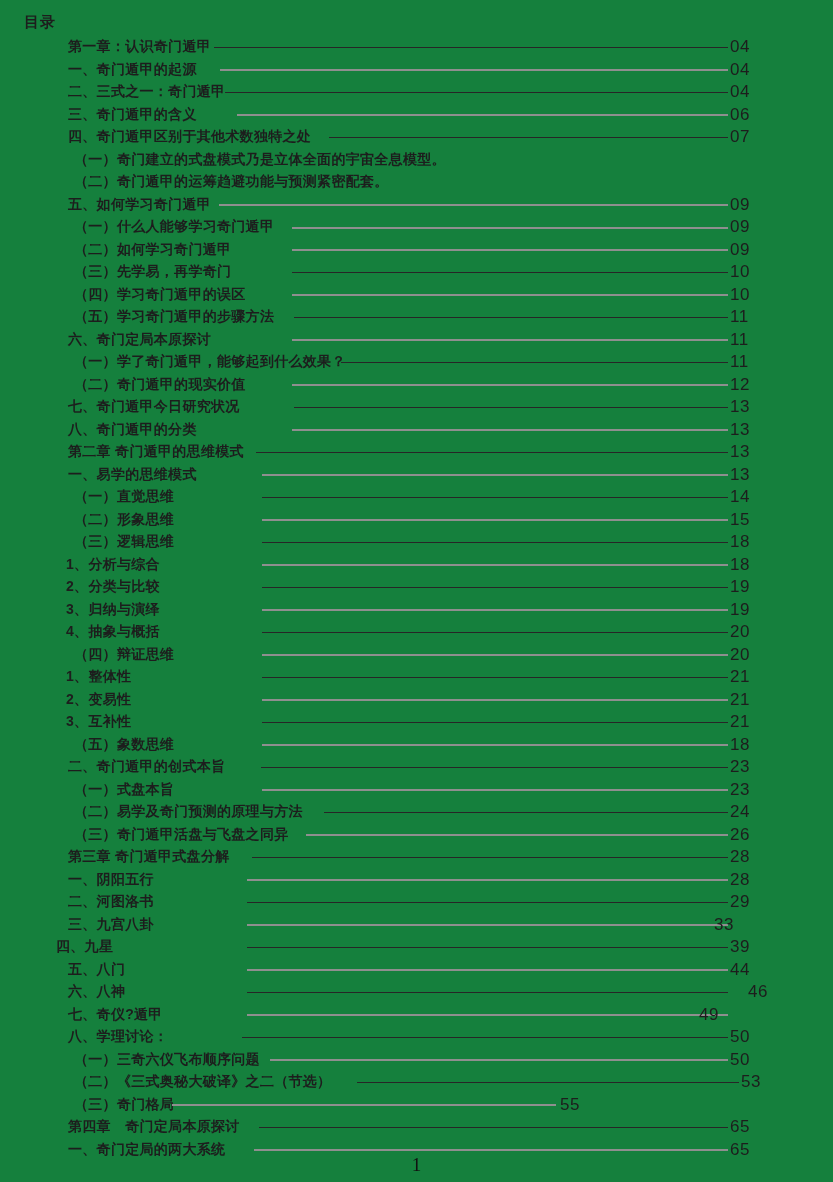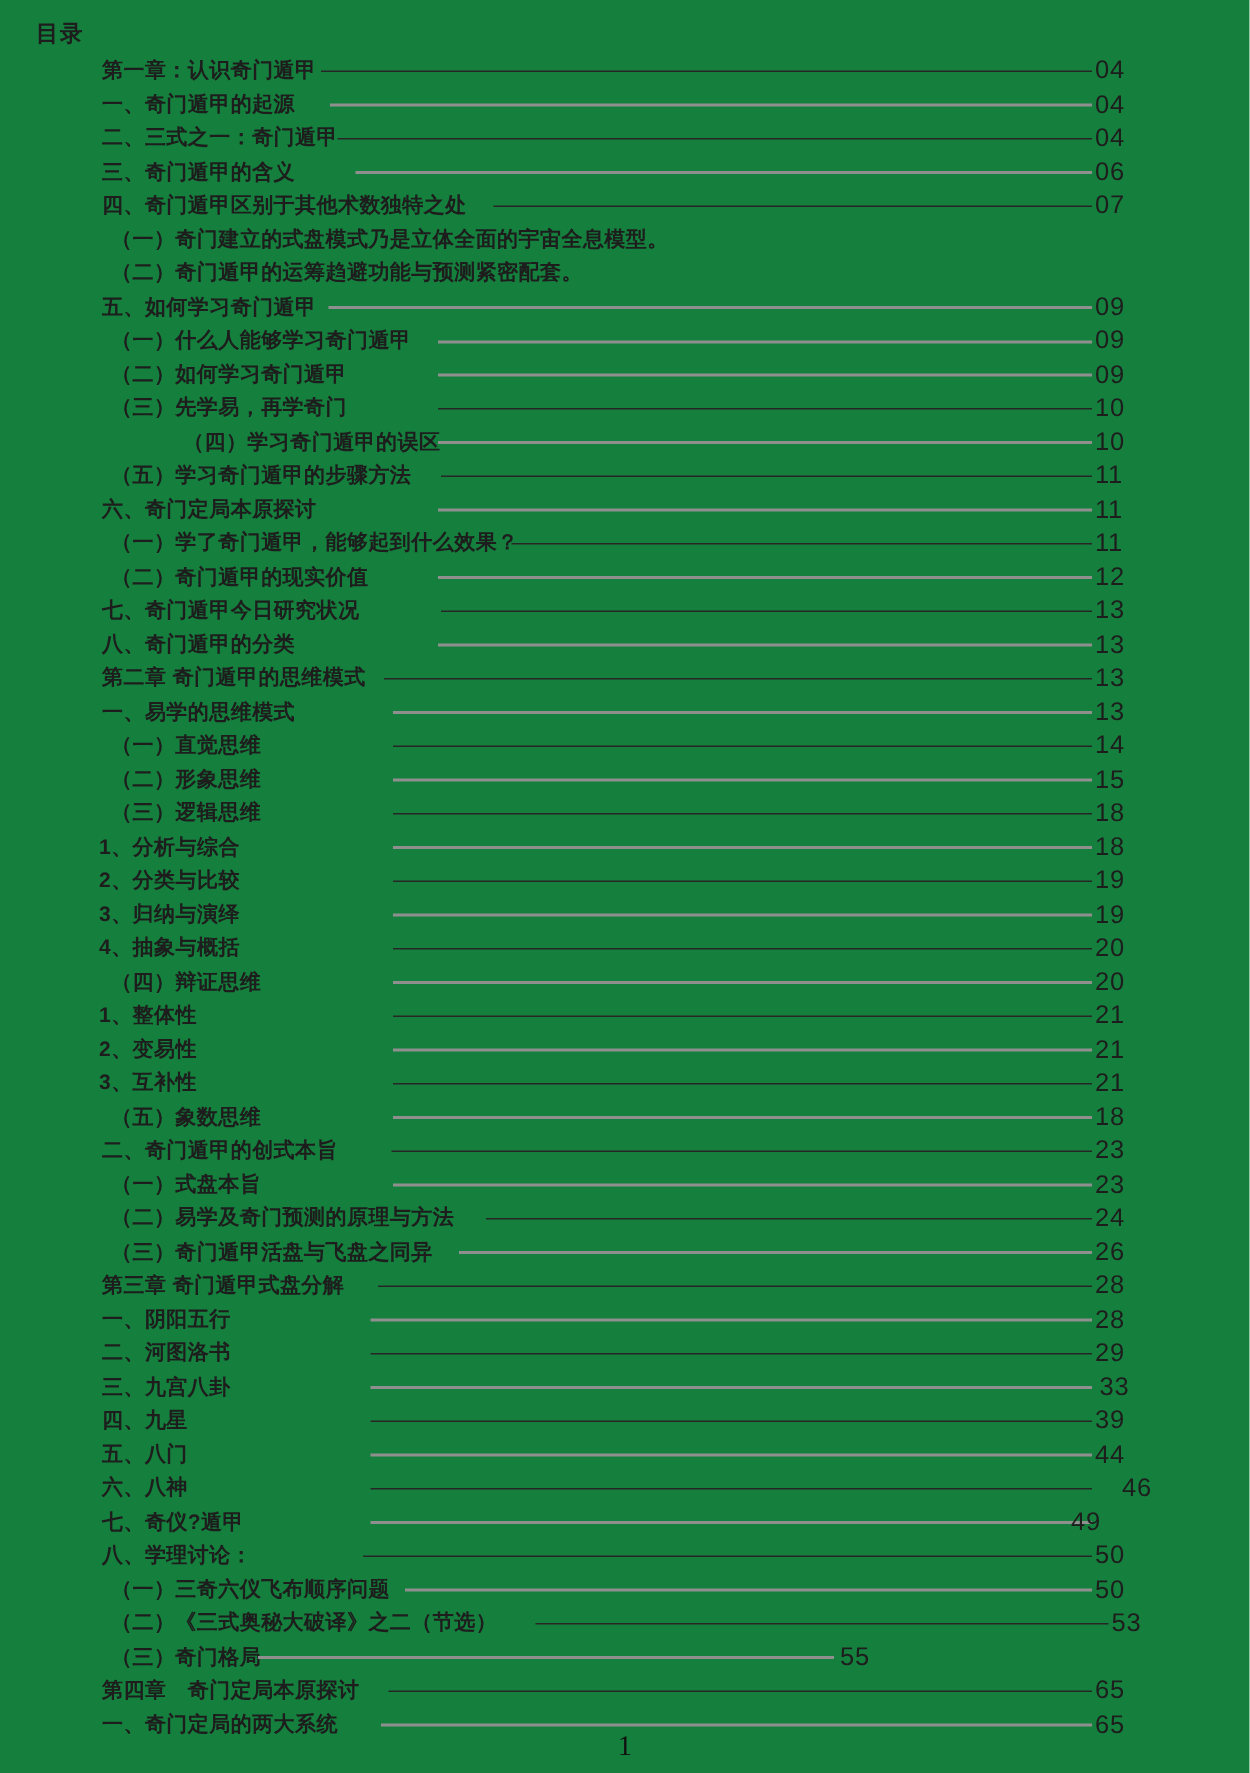--- a/index.html
+++ b/index.html
@@ -113,21 +113,21 @@
         <span class="t" style="left: 30px;">（二）如何学习奇门遁甲</span>
         <i class="leader light" style="left: 248px; width: 436px;"></i>
         <span class="num" style="left: 686px;">09</span>
       </div>
       <div class="row">
         <span class="t" style="left: 30px;">（三）先学易，再学奇门</span>
         <i class="leader dark" style="left: 248px; width: 436px;"></i>
         <span class="num" style="left: 686px;">10</span>
       </div>
       <div class="row">
-        <span class="t" style="left: 30px; margin-left: 48px;">（四）学习奇门遁甲的误区</span>
+        <span class="t" style="left: 30px;">（四）学习奇门遁甲的误区</span>
         <i class="leader light" style="left: 248px; width: 436px;"></i>
         <span class="num" style="left: 686px;">10</span>
       </div>
       <div class="row">
         <span class="t" style="left: 30px;">（五）学习奇门遁甲的步骤方法</span>
         <i class="leader dark" style="left: 250px; width: 434px;"></i>
         <span class="num" style="left: 686px;">11</span>
       </div>
       <div class="row">
         <span class="t" style="left: 24px;">六、奇门定局本原探讨</span>
@@ -255,41 +255,41 @@
         <span class="num" style="left: 686px;">28</span>
       </div>
       <div class="row">
         <span class="t" style="left: 24px;">二、河图洛书</span>
         <i class="leader dark" style="left: 203px; width: 481px;"></i>
         <span class="num" style="left: 686px;">29</span>
       </div>
       <div class="row">
         <span class="t" style="left: 24px;">三、九宫八卦</span>
         <i class="leader light" style="left: 203px; width: 481px;"></i>
-        <span class="num" style="left: 689px;">33</span>
-      </div>
-      <div class="row">
-        <span class="t" style="left: 24px; text-align: center;">四、九星</span>
+        <span class="num" style="left: 670px;">33</span>
+      </div>
+      <div class="row">
+        <span class="t" style="left: 12px; text-align: center;">四、九星</span>
         <i class="leader dark" style="left: 203px; width: 481px;"></i>
         <span class="num" style="left: 686px;">39</span>
       </div>
       <div class="row">
         <span class="t" style="left: 24px;">五、八门</span>
         <i class="leader light" style="left: 203px; width: 481px;"></i>
         <span class="num" style="left: 686px;">44</span>
       </div>
       <div class="row">
         <span class="t" style="left: 24px;">六、八神</span>
         <i class="leader dark" style="left: 203px; width: 481px;"></i>
         <span class="num" style="left: 704px;">46</span>
       </div>
       <div class="row">
         <span class="t" style="left: 24px;">七、奇仪?遁甲</span>
         <i class="leader light" style="left: 203px; width: 481px;"></i>
-        <span class="num" style="left: 670px;">49</span>
+        <span class="num" style="left: 655px;">49</span>
       </div>
       <div class="row">
         <span class="t" style="left: 24px;">八、学理讨论：</span>
         <i class="leader dark" style="left: 198px; width: 486px;"></i>
         <span class="num" style="left: 686px;">50</span>
       </div>
       <div class="row">
         <span class="t" style="left: 30px;">（一）三奇六仪飞布顺序问题</span>
         <i class="leader light" style="left: 226px; width: 458px;"></i>
         <span class="num" style="left: 686px;">50</span>

